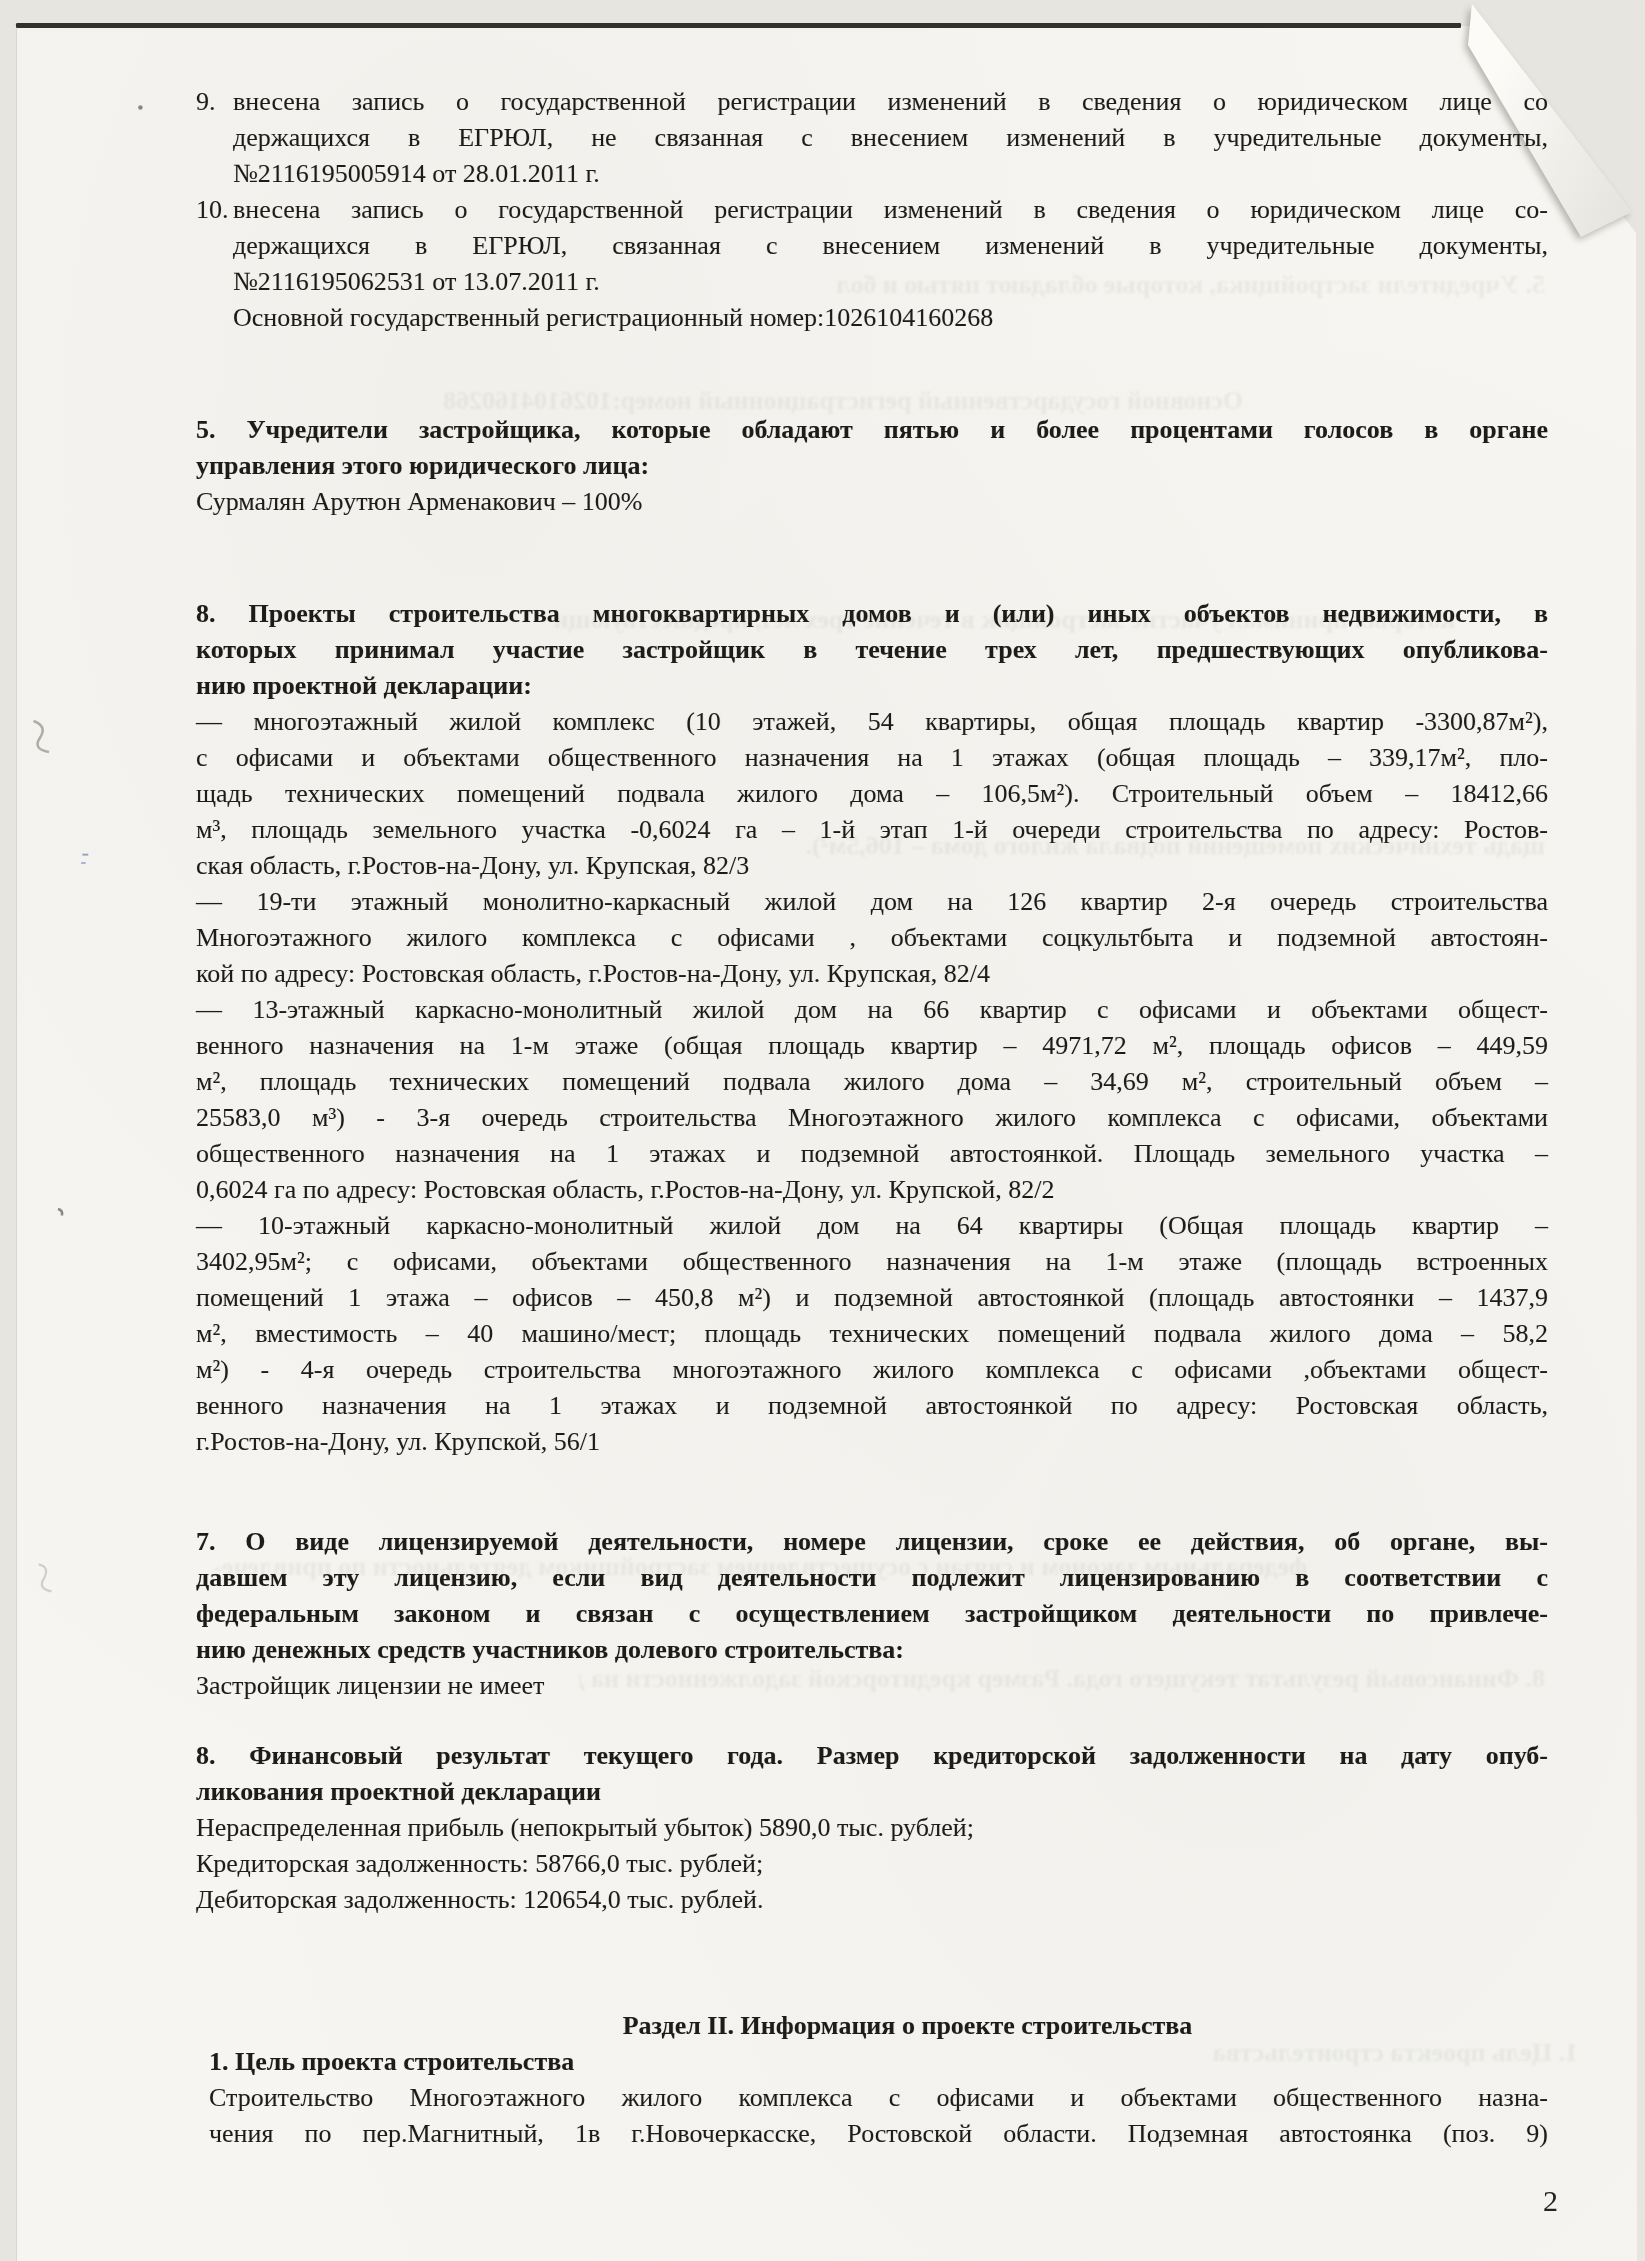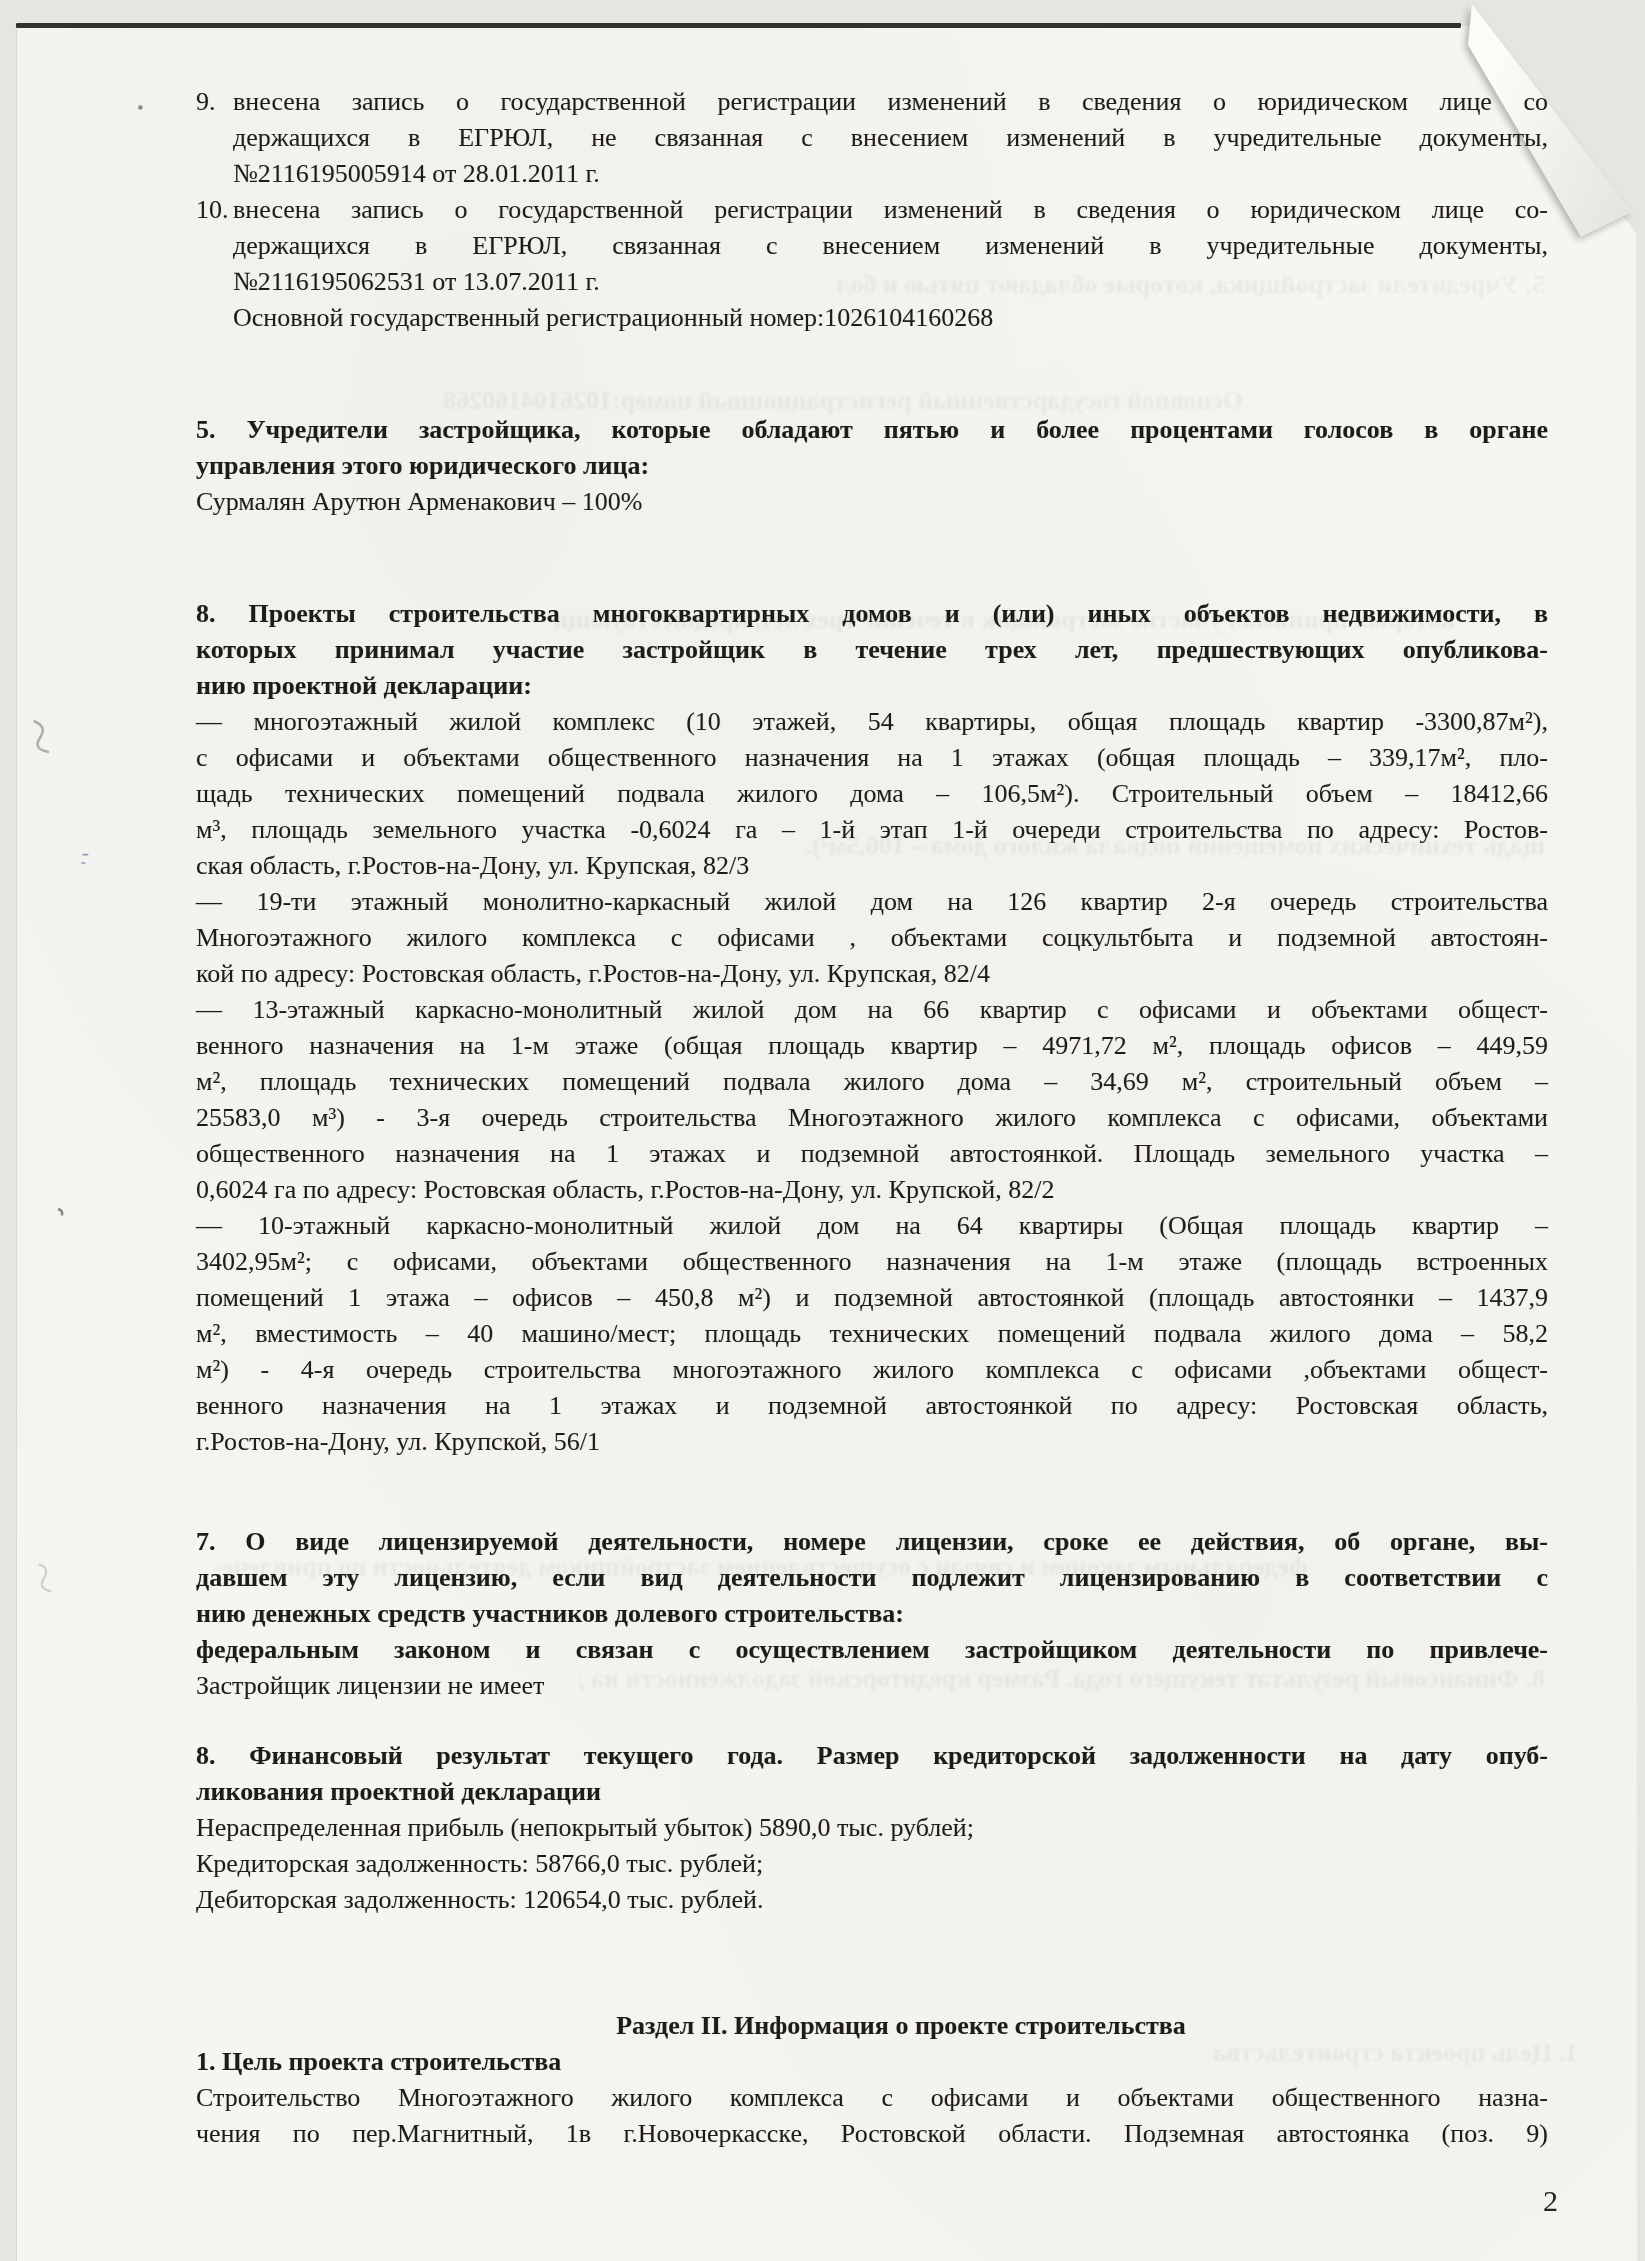--- a/index.html
+++ b/index.html
@@ -38,21 +38,21 @@
   .ln{text-align:justify;}
   .ln.jfull{text-align-last:justify;}
   .li{display:flex;}
   .li .num{flex:0 0 37px;}
   .li .libody{flex:1;min-width:0;}
   .ogrn{margin-left:37px;}
   .hd{font-weight:bold;}
   .sec5,.sec6{margin-top:76px;}
   .sec7{margin-top:64px;}
   .sec8{margin-top:34px;}
-  .part2{margin-top:90px;}
+  .part2{margin-top:90px;margin-left:13px;}
   .part2 .title{text-align:center;font-weight:bold;padding-left:58px;}
   .pagenum{
     position:absolute;left:1531px;top:2184px;width:39px;
     font-size:30px;color:#24231f;text-align:center;
   }
   .bl{
     position:absolute;transform:scaleX(-1);opacity:0.065;filter:blur(1.3px);
     color:#3c5230;font-weight:bold;font-size:26px;white-space:nowrap;
     overflow:hidden;pointer-events:none;
   }
@@ -163,22 +163,22 @@
         <div class="ln jfull">венного назначения на 1 этажах и подземной автостоянкой по адресу: Ростовская область,</div>
         <div class="ln">г.Ростов-на-Дону, ул. Крупской, 56/1</div>
       </div>
   </div>
 
   <div class="sec7">
     <div class="hd">
 
     <div class="ln jfull">7. О виде лицензируемой деятельности, номере лицензии, сроке ее действия, об органе, вы-</div>
         <div class="ln jfull">давшем эту лицензию, если вид деятельности подлежит лицензированию в соответствии с</div>
+        <div class="ln jfull">федеральным законом и связан с осуществлением застройщиком деятельности по привлече-</div>
         <div class="ln">нию денежных средств участников долевого строительства:</div>
-        <div class="ln jfull">федеральным законом и связан с осуществлением застройщиком деятельности по привлече-</div>
       </div>
     <div>
 
     <div class="ln">Застройщик лицензии не имеет</div>
       </div>
   </div>
 
   <div class="sec8">
     <div class="hd">
 

